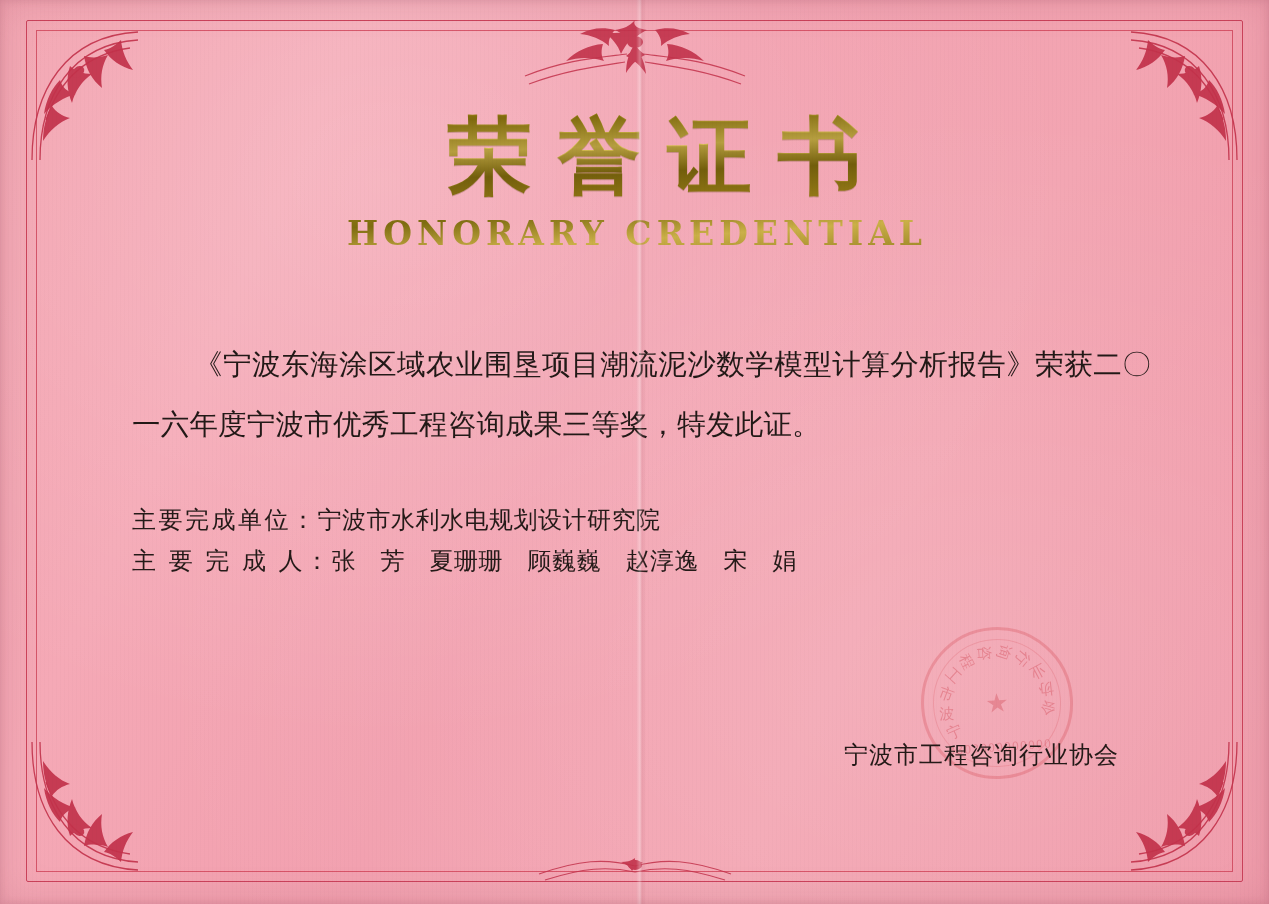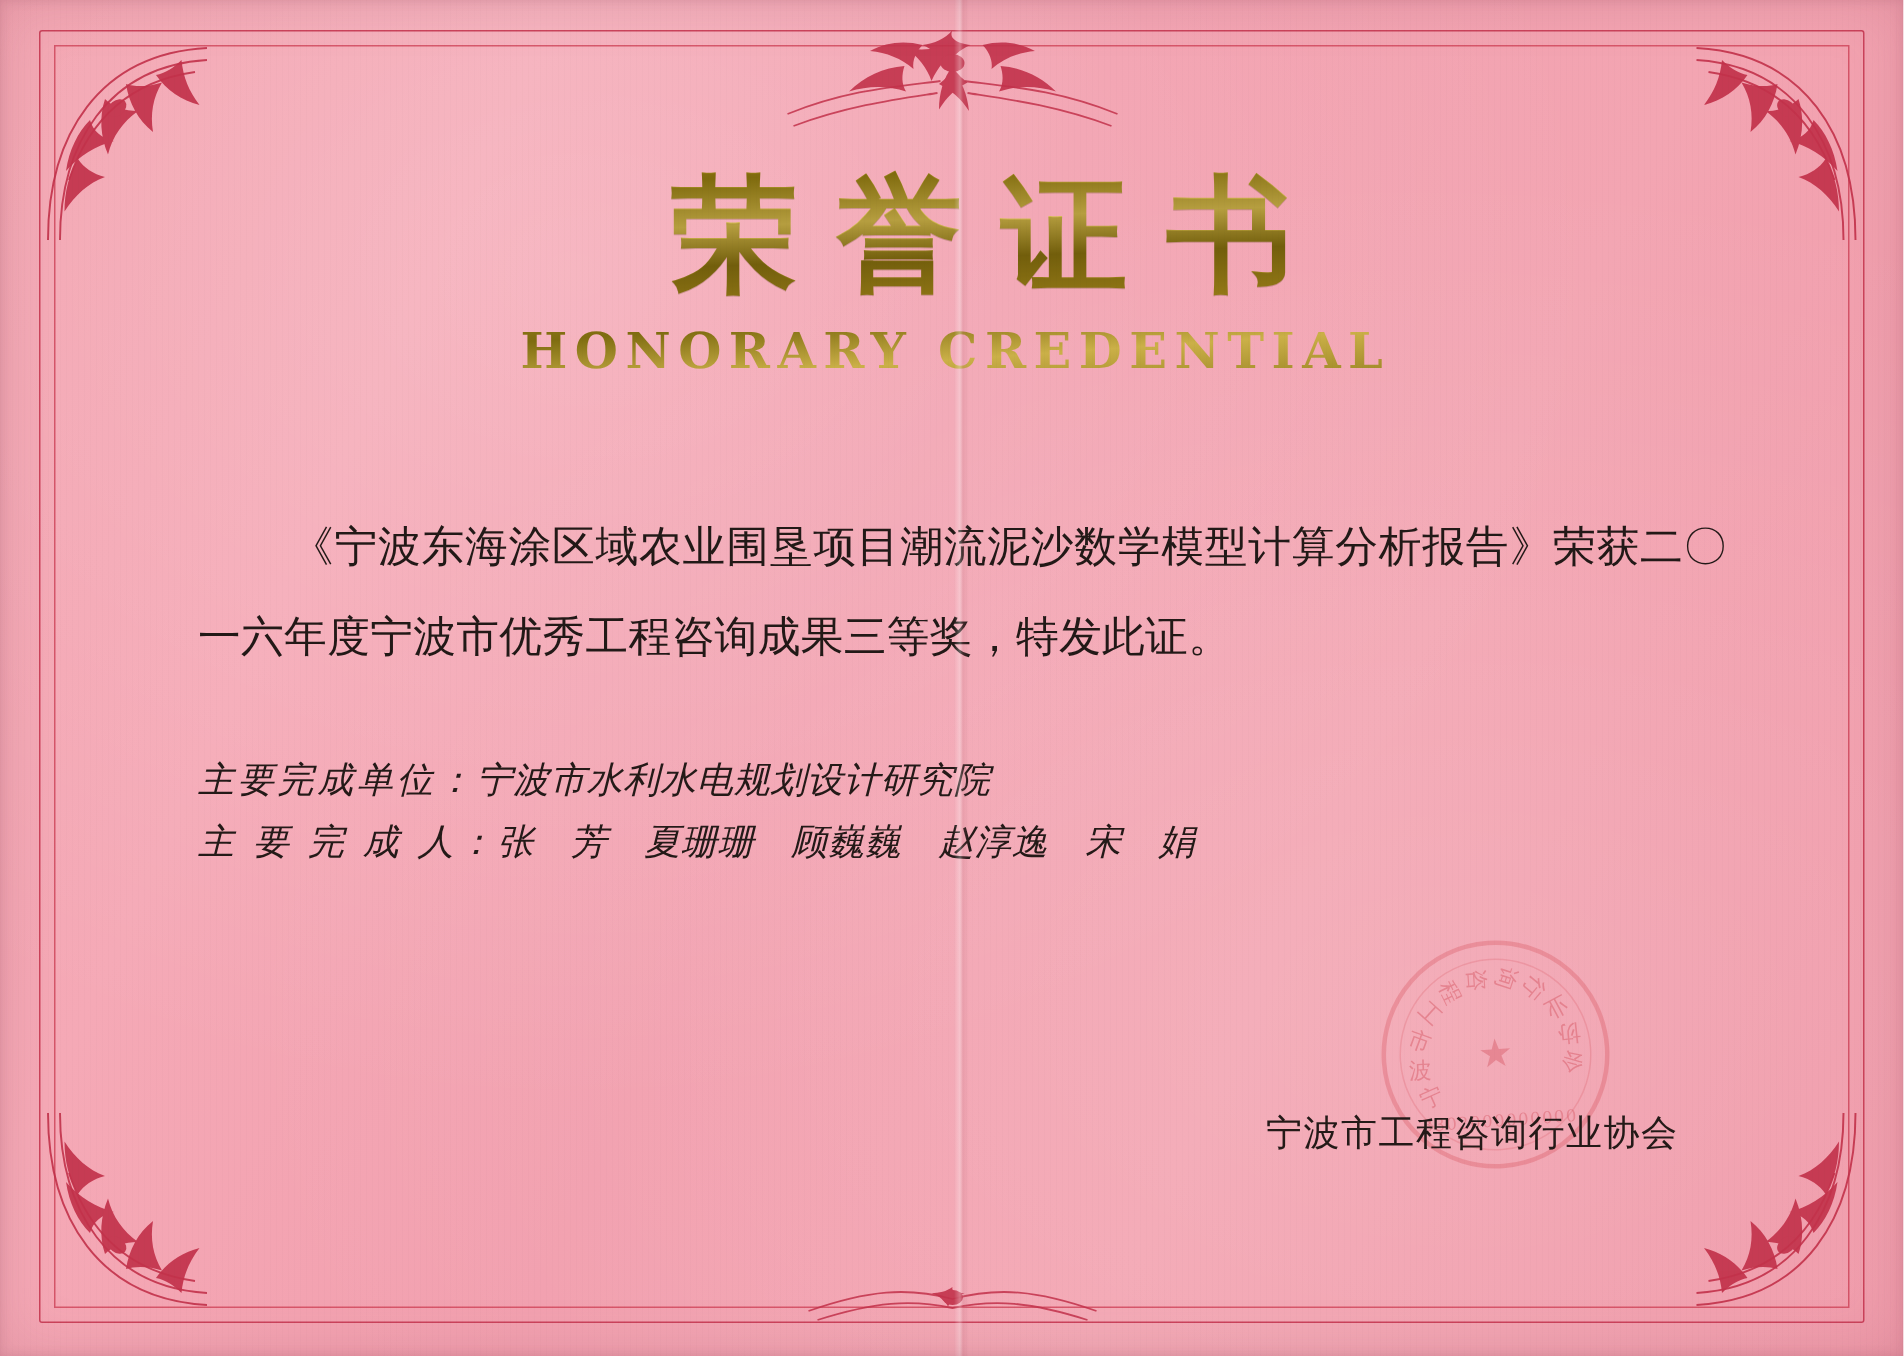--- a/index.html
+++ b/index.html
@@ -120,21 +120,20 @@
     text-align: justify;
     font-family: "DejaVu Serif", "Liberation Serif", serif;
     color: #221917;
   }
 
   #meta-block {
     position: absolute;
     top: 500px;
     left: 132px;
     right: 128px;
-    font-style: italic;
   }
   .meta-row {
     font-family: "DejaVu Serif", "Liberation Serif", serif;
     font-size: 24px;
     color: #241a18;
     line-height: 1.72;
     letter-spacing: 0.5px;
   }
   .meta-label { letter-spacing: 2.5px; }
 

